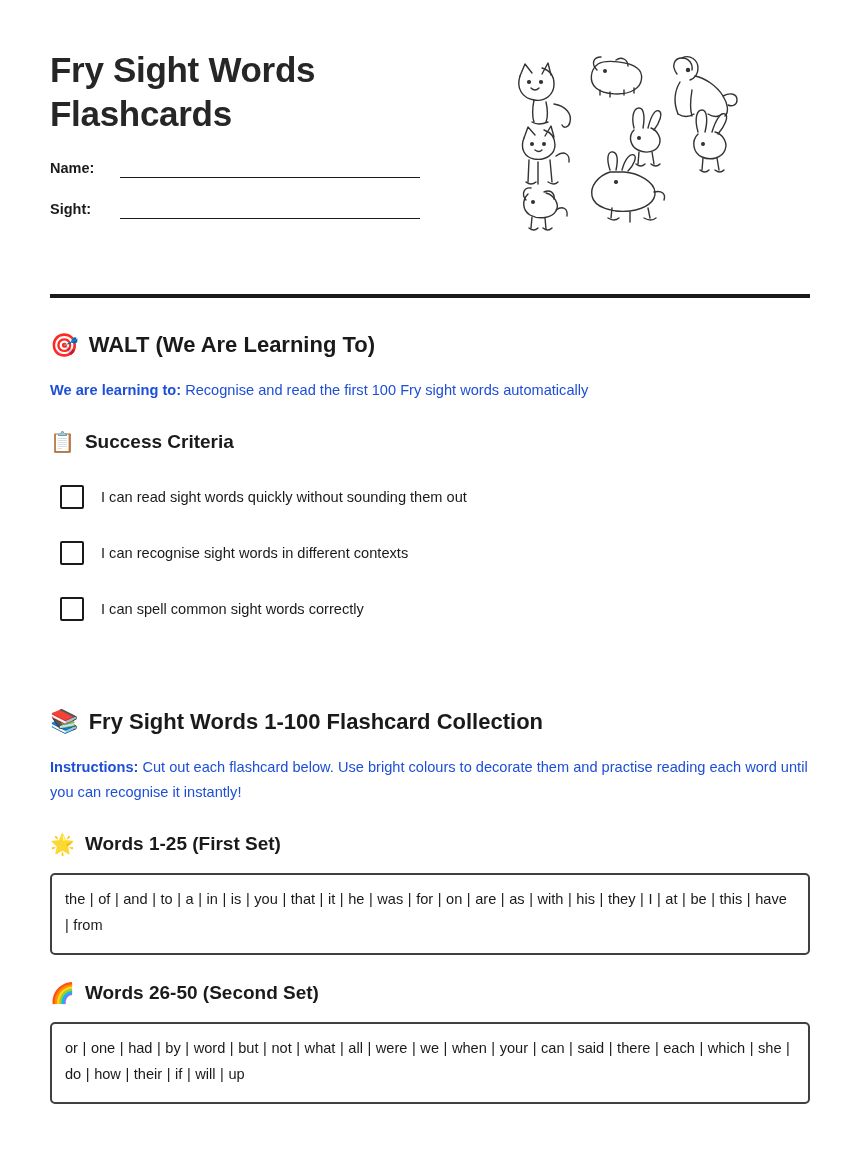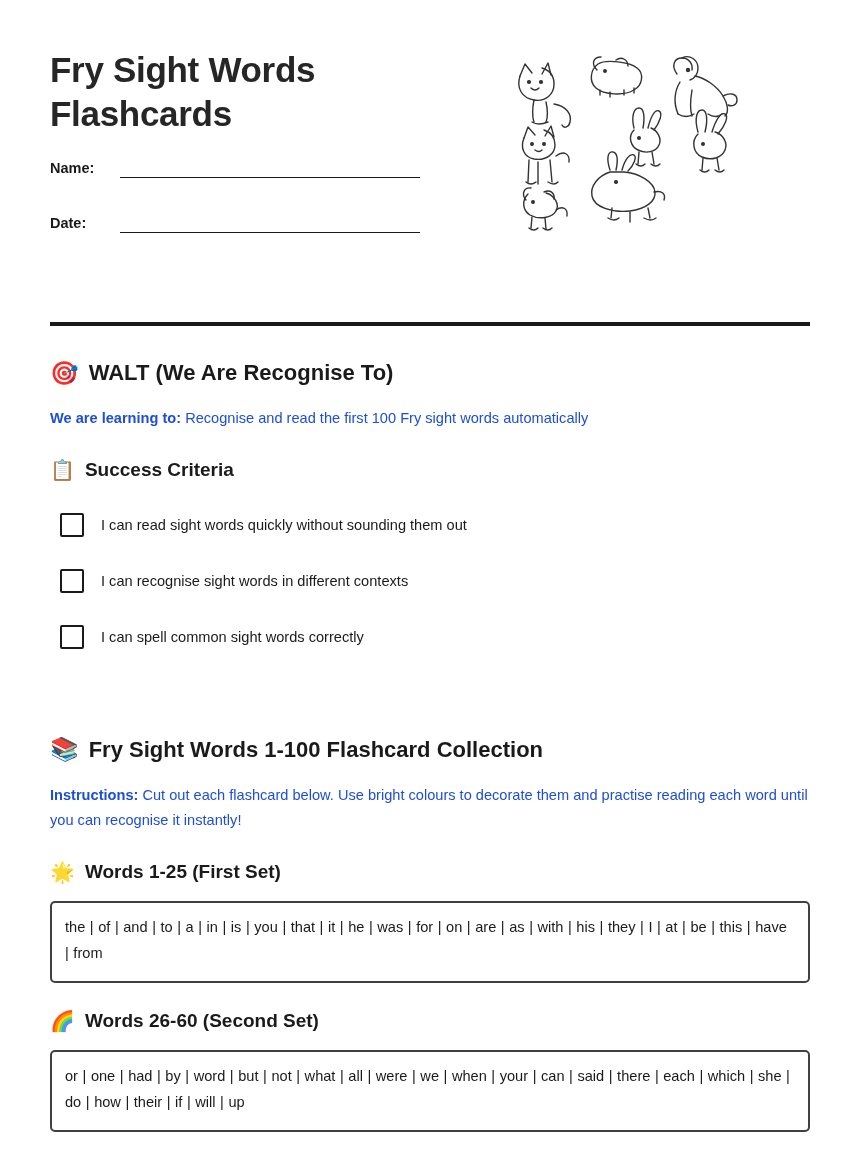--- a/index.html
+++ b/index.html
@@ -37,21 +37,21 @@
     font-weight: bold;
     line-height: 1.26;
     color: #262626;
     margin: 0 0 24px 0;
     max-width: 370px;
     letter-spacing: -0.3px;
   }
   .field-row {
     display: flex;
     align-items: flex-end;
-    margin-bottom: 37px;
+    margin-bottom: 23px;
     justify-content: center;
   }
   .field-label {
     font-size: 14.5px;
     font-weight: bold;
     color: #1a1a1a;
     width: 70px;
     padding-bottom: 2px;
   }
   .field-line {
@@ -152,21 +152,21 @@
   <div class="header">
     <div class="header-left">
       <h1 class="doc-title">Fry Sight Words Flashcards</h1>
 
       <div class="field-row">
         <div class="field-label">Name:</div>
         <div class="field-line"></div>
       </div>
 
       <div class="field-row">
-        <div class="field-label">Date:</div>
+        <div class="field-label">Sight:</div>
         <div class="field-line"></div>
       </div>
     </div>
 
     <div class="doodles">
       <svg width="270" height="180" viewBox="0 0 270 180" fill="none" stroke="#333" stroke-width="1.4" stroke-linecap="round" stroke-linejoin="round">
 
         <g>
           <path d="M8 24 l5 -12 l7 9 M30 22 l6 -11 l3 12"></path>
           <path d="M8 24 c-4 12 2 22 14 24 c12 2 20 -6 20 -16 c0 -9 -5 -14 -12 -16"></path>
@@ -240,21 +240,21 @@
           <path d="M142 140 c8 -2 12 2 10 8"></path>
         </g>
       </svg>
     </div>
   </div>
 
   <hr class="divider">
 
   <div class="section-heading">
     <span class="emoji big">🎯</span>
-    <span>WALT (We Are Recognise To)</span>
+    <span>WALT (We Are Learning To)</span>
   </div>
 
   <p class="para">
     <b>We are learning to:</b><span> Recognise and read the first 100 Fry sight words automatically</span>
   </p>
 
   <div class="section-heading sub">
     <span class="emoji">📋</span>
     <span>Success Criteria</span>
   </div>
@@ -286,18 +286,18 @@
   </p>
 
   <div class="section-heading sub">
     <span class="emoji">🌟</span>
     <span>Words 1-25 (First Set)</span>
   </div>
   <div class="word-box">the | of | and | to | a | in | is | you | that | it | he | was | for | on | are | as | with | his | they | I | at | be | this | have | from</div>
 
   <div class="section-heading sub">
     <span class="emoji">🌈</span>
-    <span>Words 26-60 (Second Set)</span>
+    <span>Words 26-50 (Second Set)</span>
   </div>
   <div class="word-box">or | one | had | by | word | but | not | what | all | were | we | when | your | can | said | there | each | which | she | do | how | their | if | will | up</div>
 
   <div class="spacer-md"></div>
 </div>
 
 </body></html>

